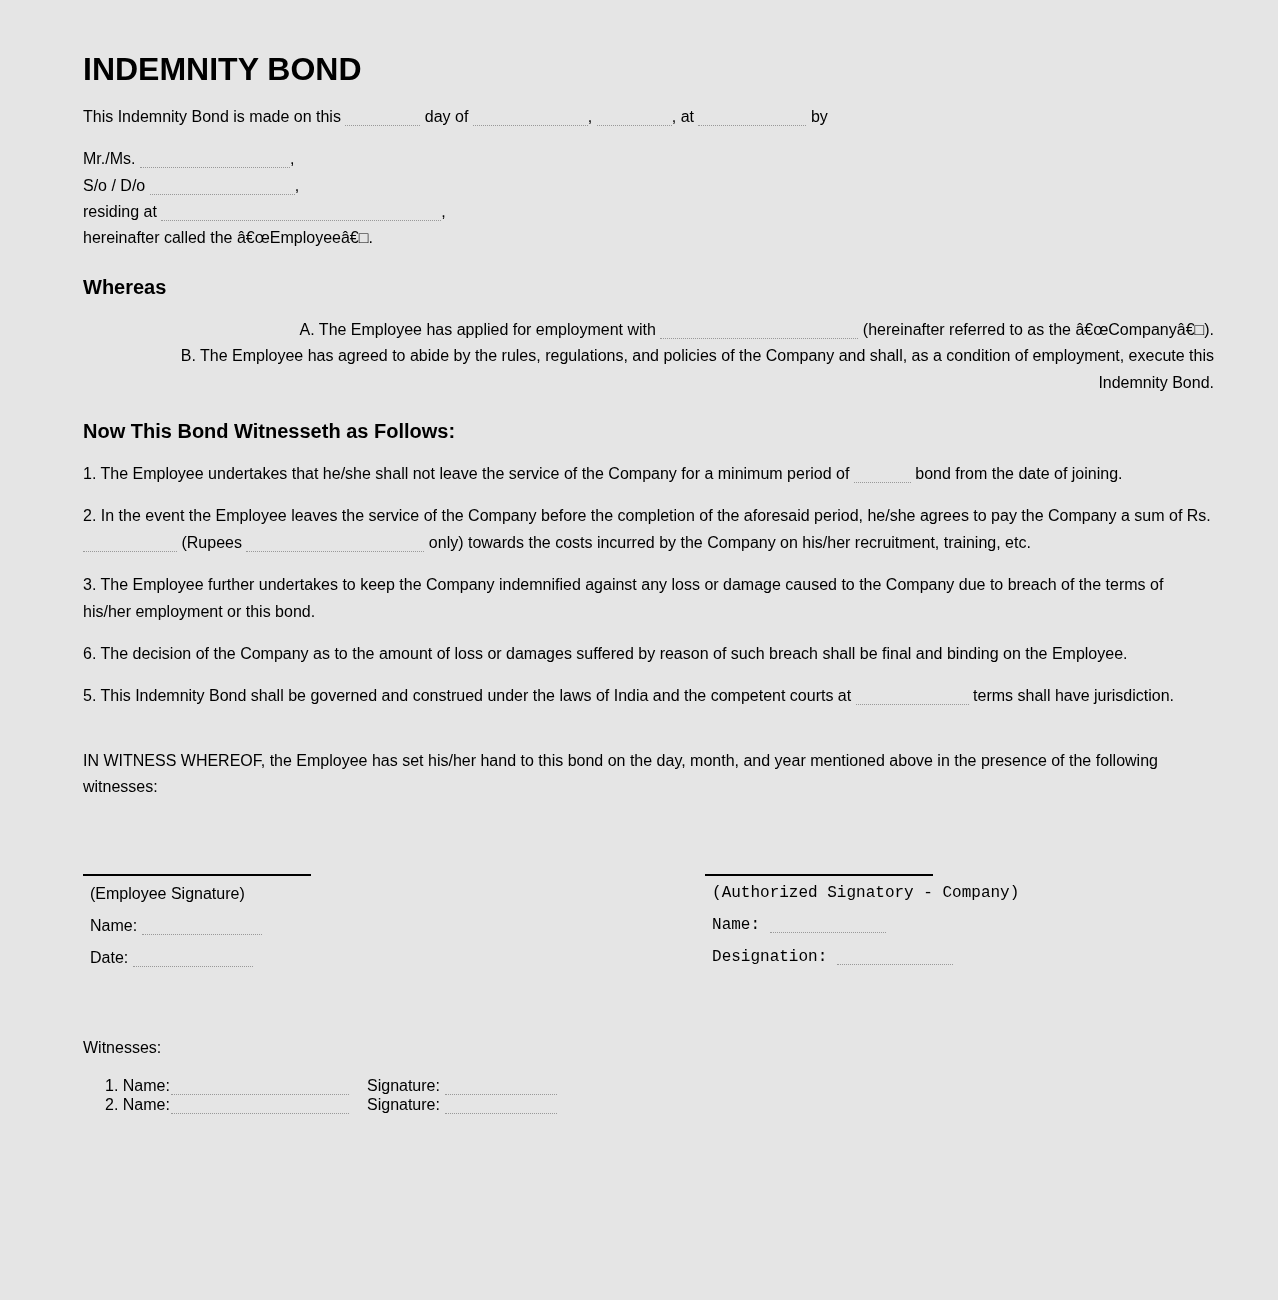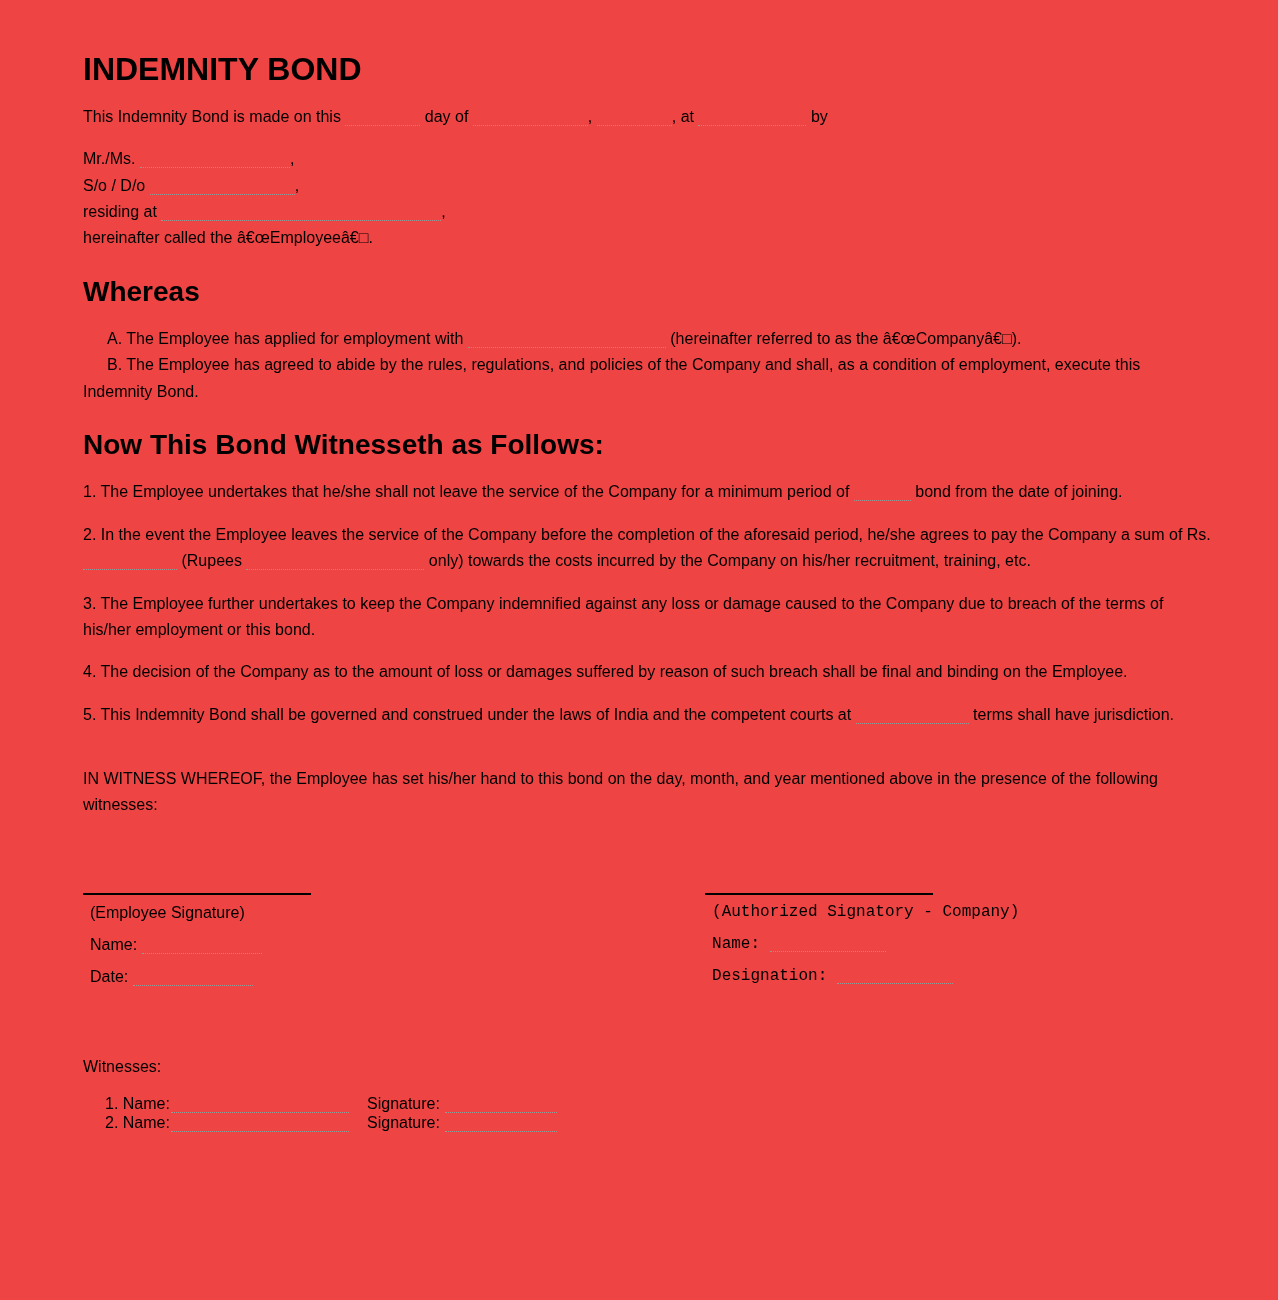--- a/index.html
+++ b/index.html
@@ -6,42 +6,43 @@
   body {
     color: #000000;
     font-family: "Liberation Sans", "DejaVu Sans", sans-serif;
     font-size: 16px;
   }
   .page {
     width: 1278px;
     min-height: 1300px;
     box-sizing: border-box;
     padding: 36px 64px 60px 83px;
-    background: #ef4444;
+    background: #e5e5e5;
   }
   h1.doc-title {
     font-size: 32px;
     line-height: 1.12;
     margin: 16px 0 10px 0;
     font-weight: bold;
   }
   h2.section-heading {
-    font-size: 28px;
+    font-size: 20px;
     line-height: 1.15;
     margin: 24px 0 18px 0;
     font-weight: bold;
   }
   p, .para {
     margin: 16px 0;
     line-height: 1.65;
   }
   .sub-clause {
     margin: 0;
     line-height: 1.65;
     text-indent: 24px;
+    text-align: right;
   }
   .blank {
     display: inline-block;
     border-bottom: 1px dotted #999999;
     height: 15px;
     vertical-align: -4px;
   }
   .witness-whereof { margin-top: 38px; }
   .sig-row {
     display: flex;
@@ -109,21 +110,21 @@
     <span>bond from the date of joining.</span></p>
 
   <p class="para"><span>2. In the event the Employee leaves the service of the Company before the completion of the aforesaid period, he/she agrees to pay the Company a sum of Rs.</span>
     <span class="blank" style="width:94px"></span>
     <span>(Rupees</span>
     <span class="blank" style="width:178px"></span>
     <span>only) towards the costs incurred by the Company on his/her recruitment, training, etc.</span></p>
 
   <p class="para">3. The Employee further undertakes to keep the Company indemnified against any loss or damage caused to the Company due to breach of the terms of his/her employment or this bond.</p>
 
-  <p class="para">4. The decision of the Company as to the amount of loss or damages suffered by reason of such breach shall be final and binding on the Employee.</p>
+  <p class="para">6. The decision of the Company as to the amount of loss or damages suffered by reason of such breach shall be final and binding on the Employee.</p>
 
   <p class="para"><span>5. This Indemnity Bond shall be governed and construed under the laws of India and the competent courts at</span>
     <span class="blank" style="width:113px"></span>
     <span>terms shall have jurisdiction.</span></p>
 
   <p class="para witness-whereof">IN WITNESS WHEREOF, the Employee has set his/her hand to this bond on the day, month, and year mentioned above in the presence of the following witnesses:</p>
 
   <div class="sig-row">
     <div class="sig-col-left">
       <div class="sig-line"></div>

